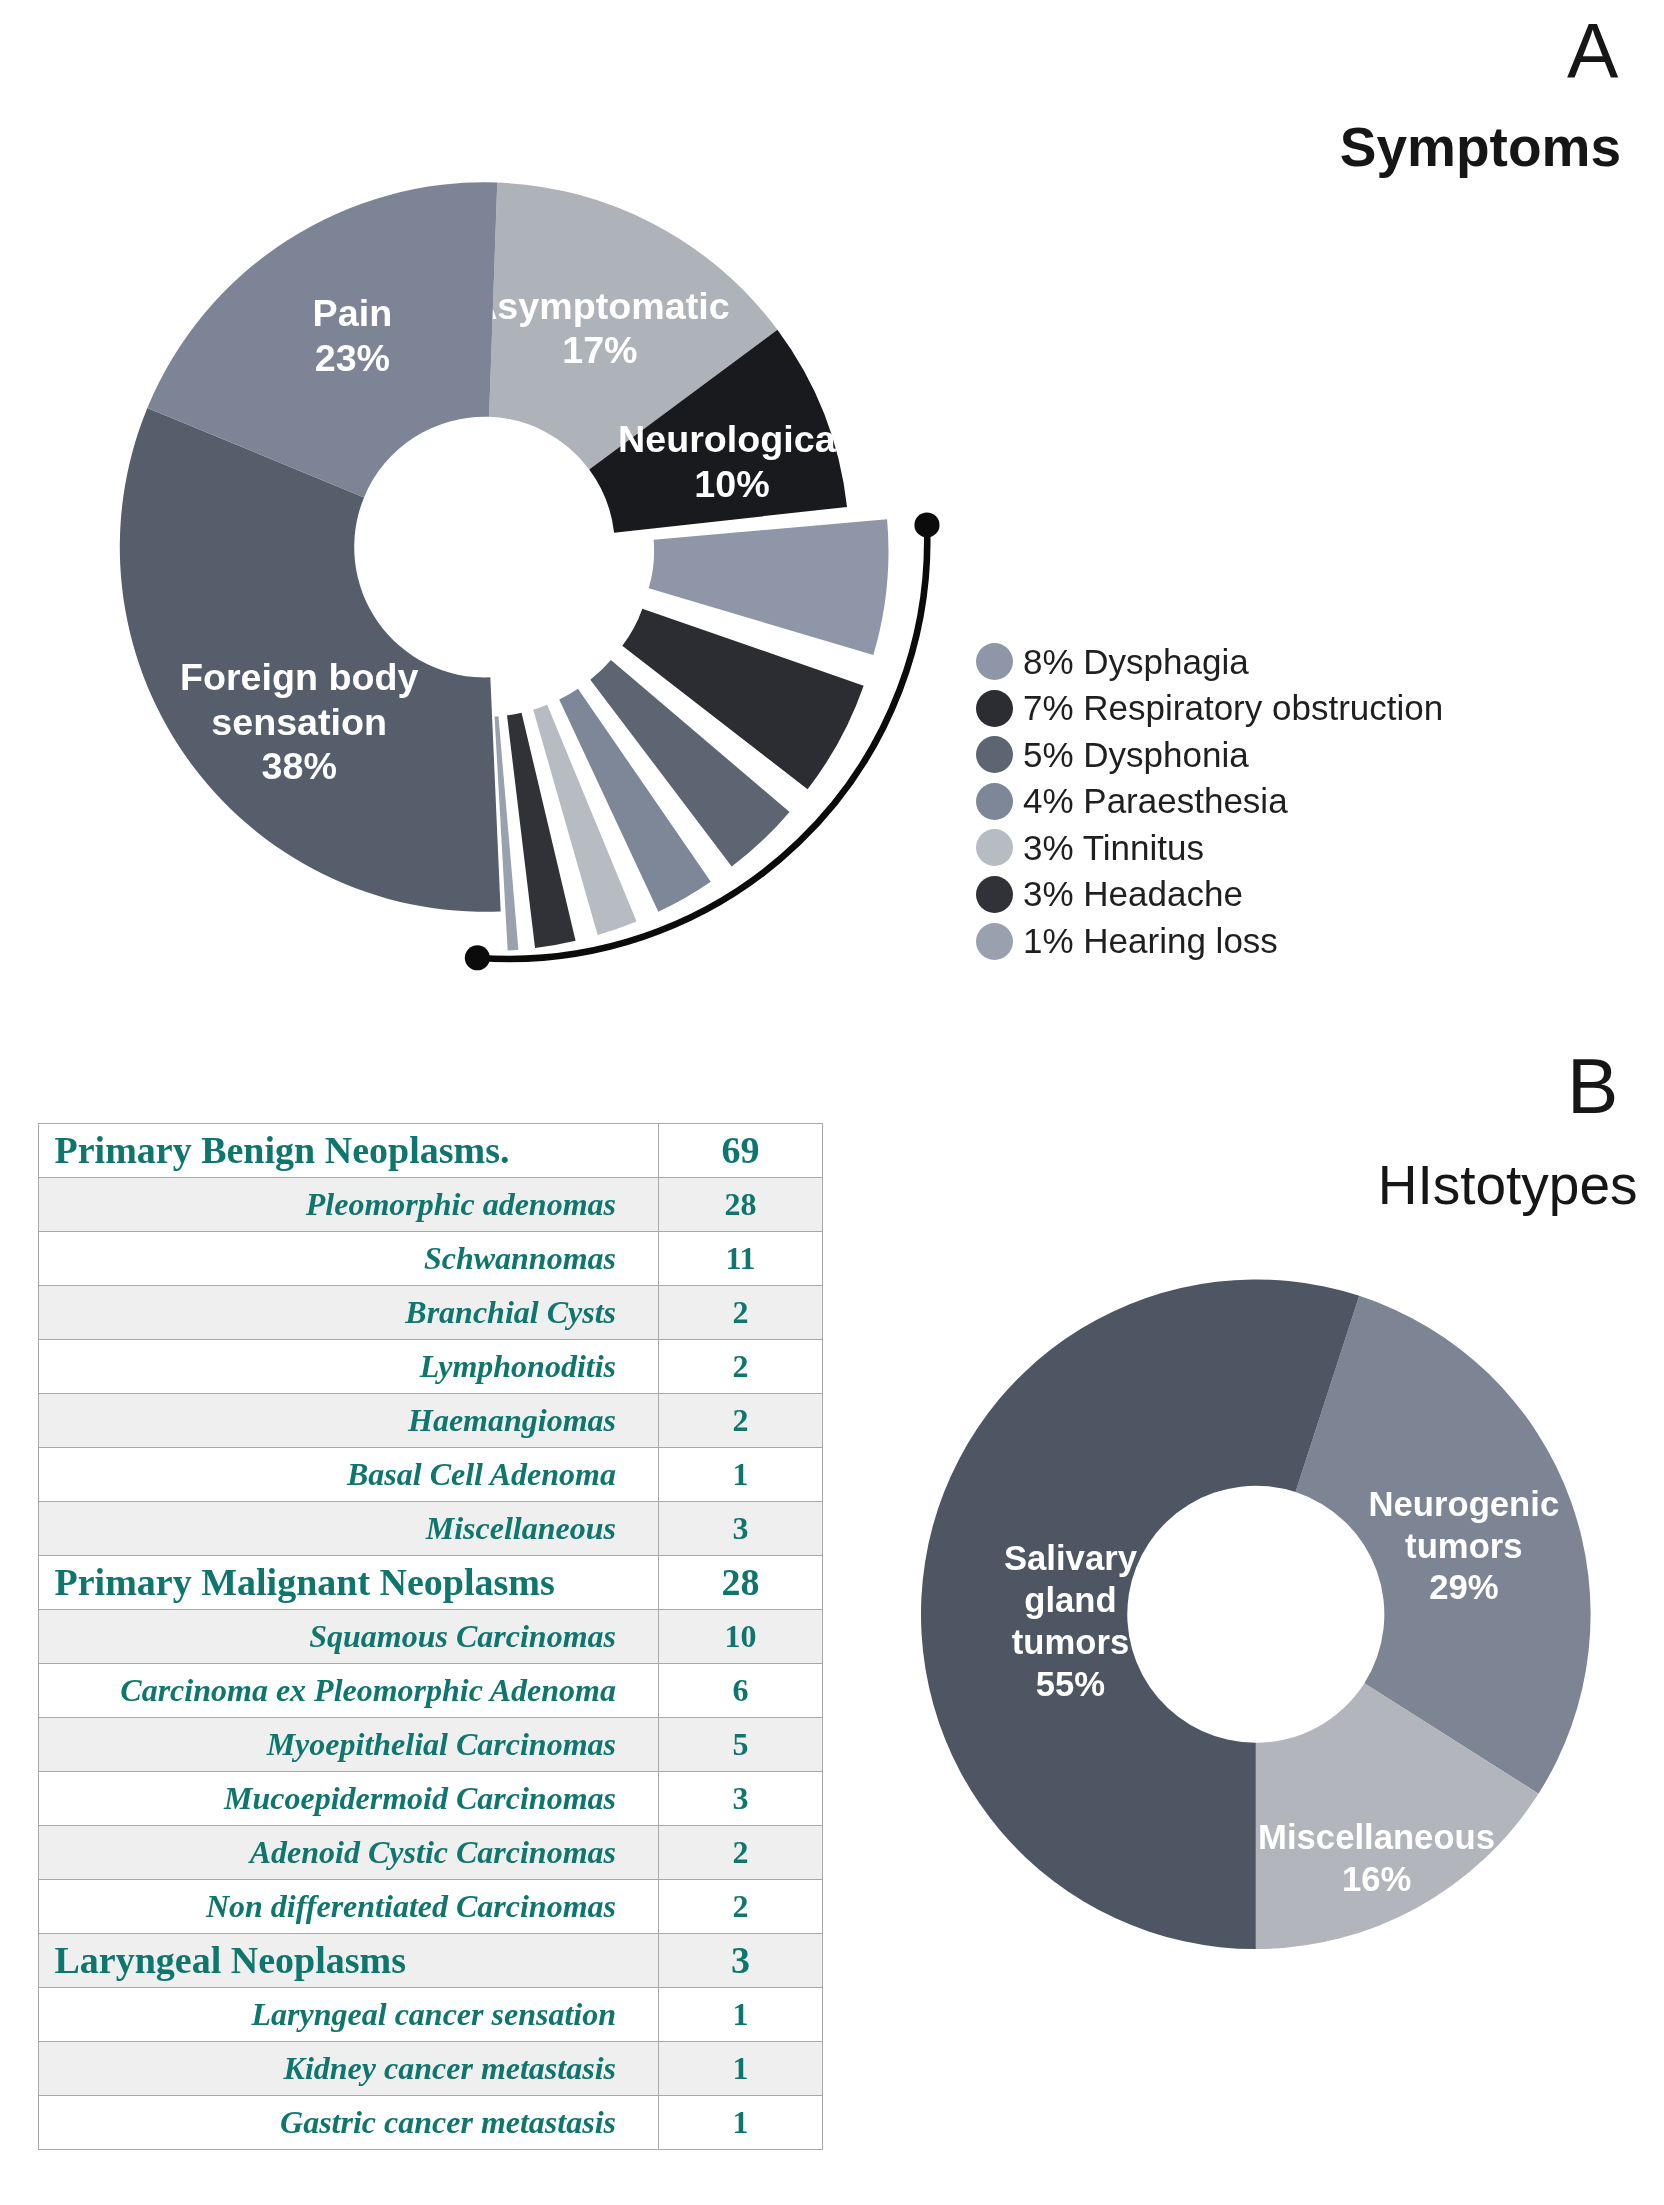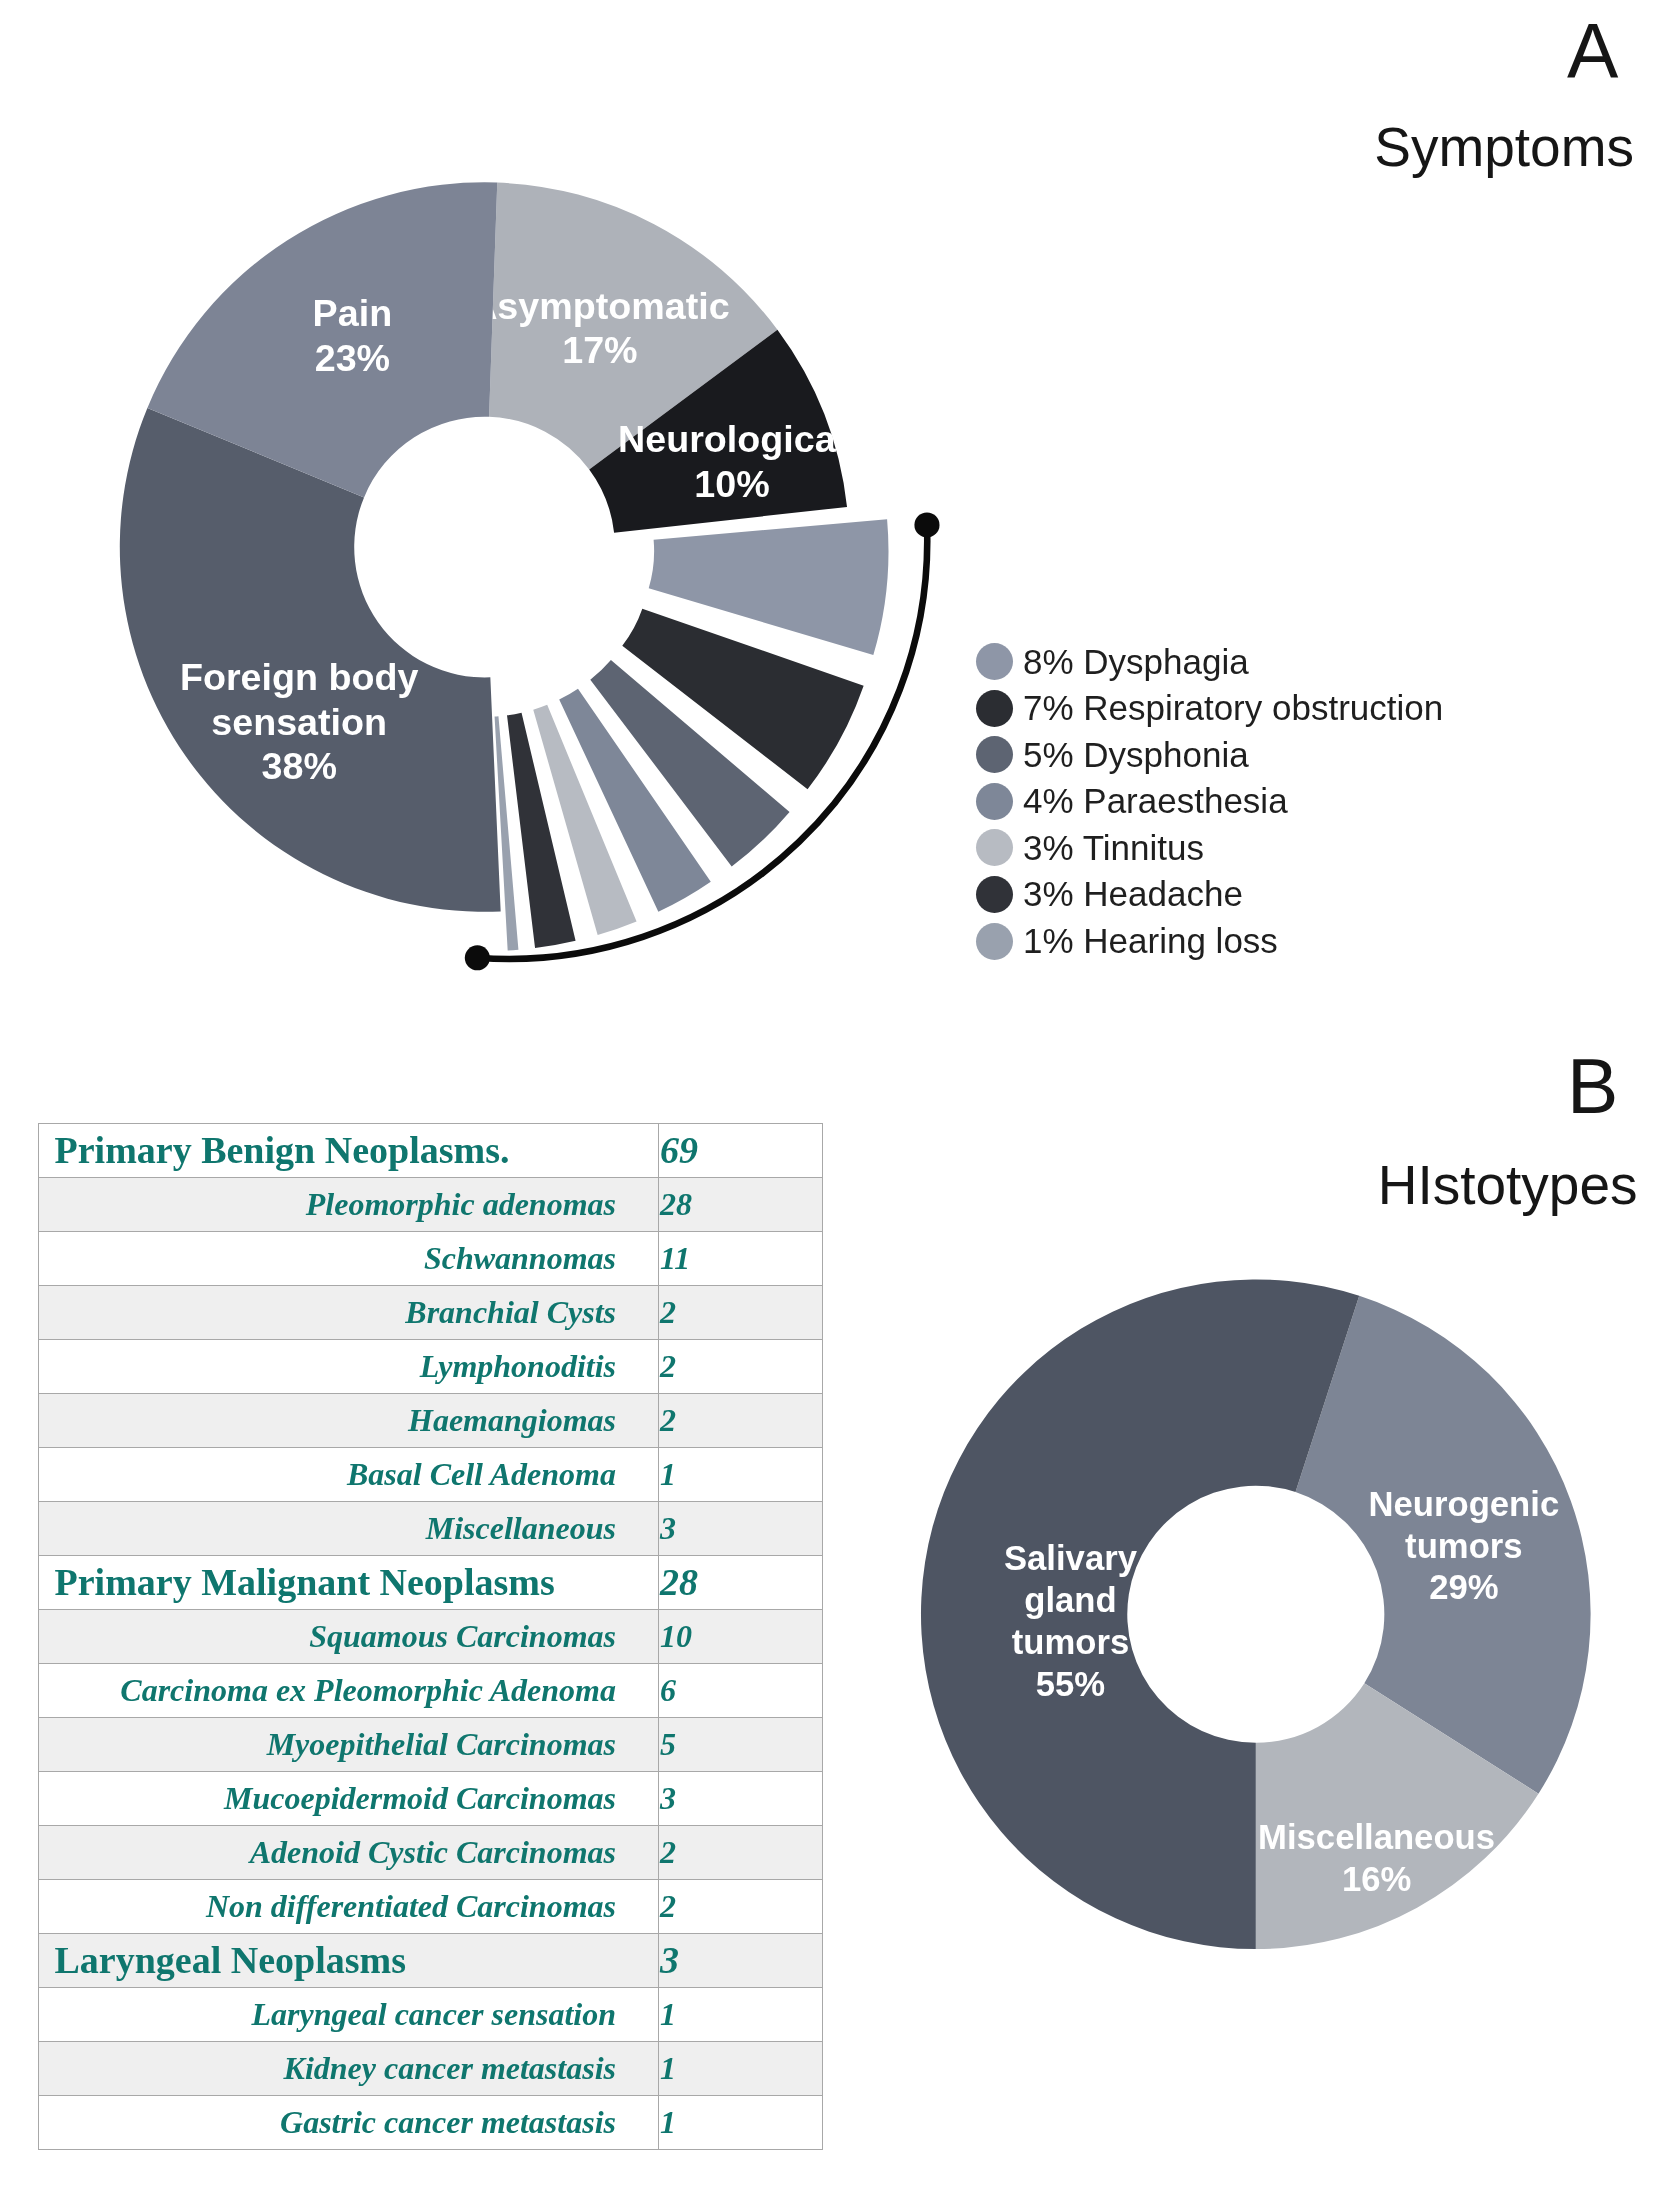--- a/index.html
+++ b/index.html
@@ -5,35 +5,35 @@
   html,body{margin:0;padding:0;background:#ffffff;}
   body{width:1665px;height:2205px;position:relative;overflow:hidden;
        font-family:"Liberation Sans",sans-serif;}
   .page{position:absolute;inset:0;background:#ffffff;}
   #charts-svg{position:absolute;left:0;top:0;}
 
   .panel-letter{position:absolute;font-size:77px;line-height:1;font-weight:400;color:#161616;}
   .letter-a{left:1567px;top:13px;}
   .letter-b{left:1567px;top:1048px;}
   .panel-title{position:absolute;font-size:55px;line-height:1;font-weight:400;color:#161616;white-space:nowrap;}
-  .title-a{right:31px;top:120px;}
+  .title-a{right:44px;top:120px;font-weight:bold;}
   .title-b{right:27.5px;top:1158px;}
 
   .legend{position:absolute;left:976px;top:643px;}
   .legend-row{display:flex;align-items:center;margin-bottom:9.6px;height:37px;}
   .legend-dot{width:37px;height:37px;border-radius:50%;flex:0 0 auto;background:#888;}
   .legend-text{margin-left:10px;font-size:35px;color:#1f1f1f;white-space:nowrap;}
 
   table.histo{position:absolute;left:38px;top:1123px;width:785px;
       border-collapse:collapse;background:#ffffff;border:1.8px solid #7f7f7f;}
   table.histo td{border:1.2px solid #a8a8a8;height:51px;line-height:1.05;vertical-align:middle;
       font-family:"Liberation Serif",serif;font-weight:700;color:#0f766e;}
   table.histo tr:nth-child(even){background:#efefef;}
   td.name{font-style:italic;text-align:right;padding-right:42px;font-size:32px;padding-left:36px;}
-  td.val{font-size:32px;width:161px;font-style:italic;}
+  td.val{text-align:center;font-size:32px;width:161px;}
   tr.group td.name{font-style:normal;text-align:left;padding-left:15.5px;font-size:38px;}
   tr.group td.val{font-size:38px;}
 </style>
 </head>
 <body>
 
 <div class="page">
 
   <svg id="charts-svg" width="1665" height="2205" viewBox="0 0 2784 3688">
       <path d="M831.3 305.4A610 610 0 0 1 1299.9 551.5L985.1 785.1A218 218 0 0 0 817.6 697.1Z" fill="#aeb2b9"></path>

